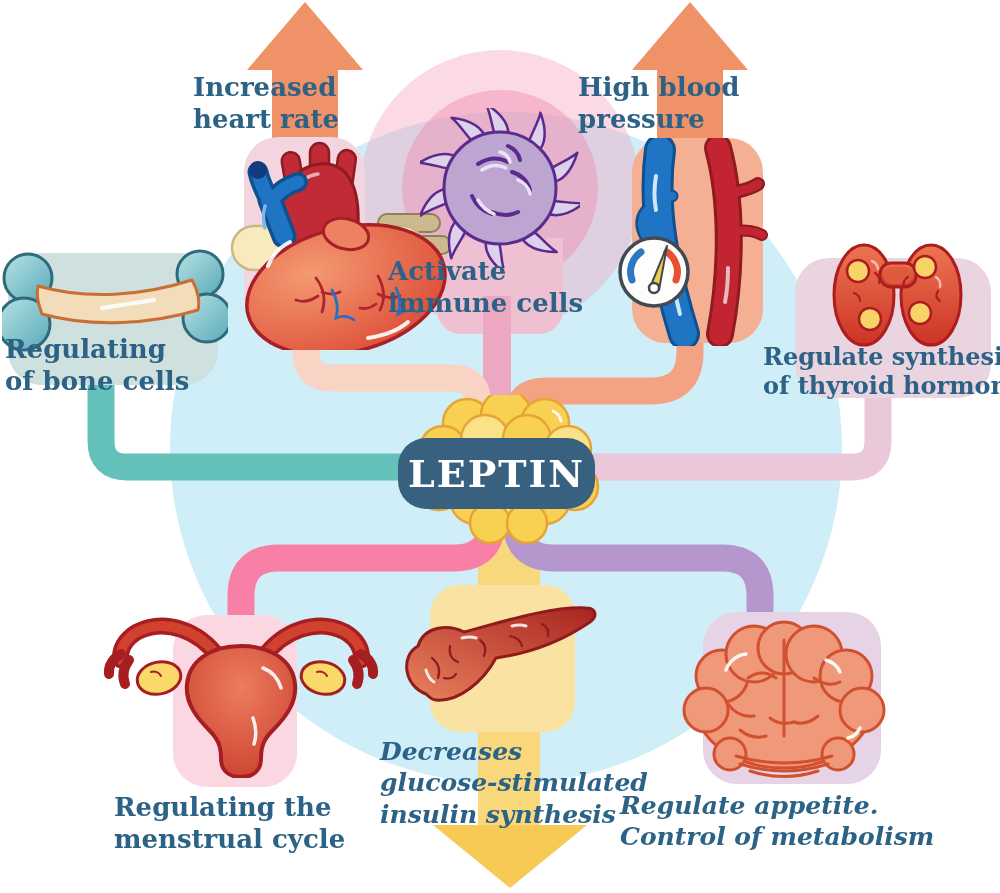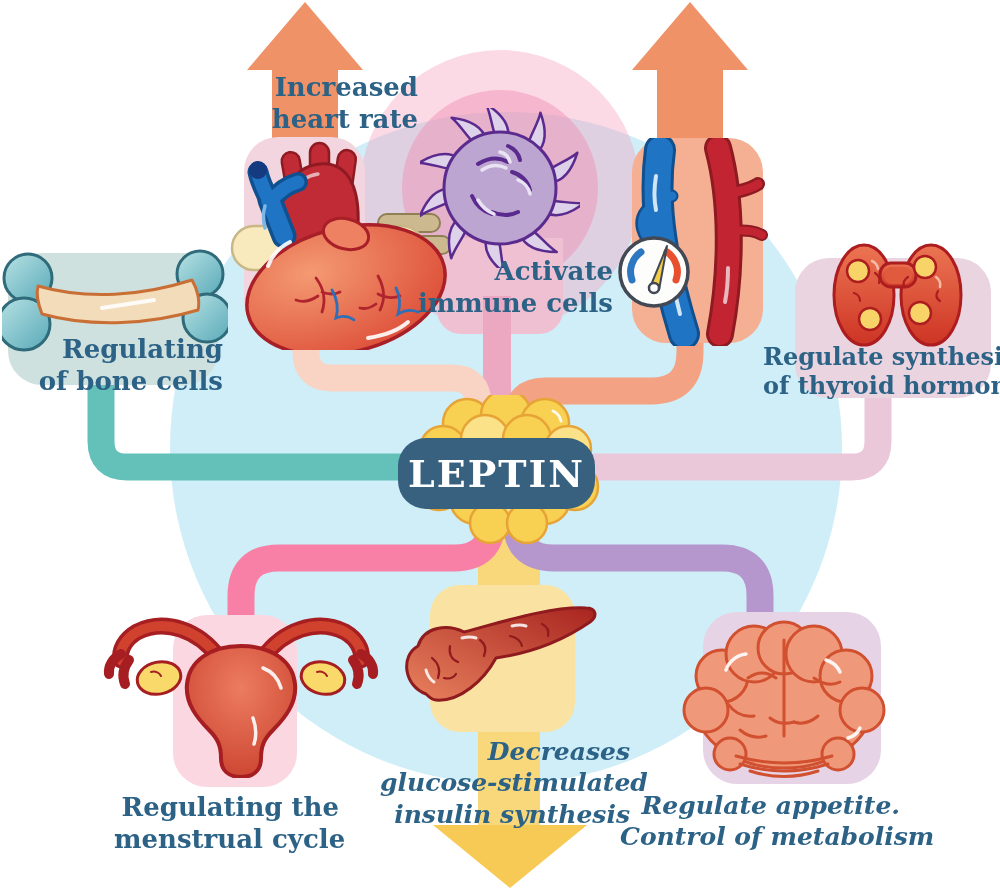--- a/index.html
+++ b/index.html
@@ -11,21 +11,21 @@
   .glow-inner{left:402px;top:90px;width:196px;height:196px;border-radius:50%;background:rgba(240,140,175,0.45);}
   .glow-band-wide{left:437px;top:238px;width:126px;height:96px;background:#efc0d2;border-radius:0 0 24px 24px;}
   .box{position:absolute;border-radius:34px;}
   .box-heart{left:244px;top:137px;width:121px;height:198px;background:#f2d5de;}
   .box-vessels{left:632px;top:138px;width:131px;height:205px;background:#f5af93;}
   .box-bone{left:8px;top:253px;width:210px;height:132px;background:#cfe1de;}
   .box-thyroid{left:795px;top:258px;width:196px;height:140px;background:#e9d4df;}
   .box-uterus{left:173px;top:615px;width:124px;height:172px;background:#fbd8e1;}
   .box-pancreas{left:430px;top:585px;width:145px;height:147px;background:#fae3a2;border-radius:30px;}
   .box-brain{left:703px;top:612px;width:178px;height:172px;background:#e6d3e5;}
-  .label{position:absolute;color:#2c6286;font-weight:bold;text-align:right;line-height:1.22;font-size:26px;}
+  .label{position:absolute;color:#2c6286;font-weight:bold;text-align:left;line-height:1.22;font-size:26px;}
   .label span{display:block;white-space:nowrap;}
   .label-sm{font-size:24px;}
   .label-md{font-size:25px;line-height:1.25;font-style:italic;}
   .pill{left:398px;top:438px;width:197px;height:71px;background:#38617f;border-radius:28px;
         display:flex;align-items:center;justify-content:center;color:#ffffff;font-weight:bold;
         font-size:38px;letter-spacing:2px;}
 </style>
 </head>
 <body>
 
@@ -311,20 +311,24 @@
   </svg>
 
   <div class="abs pill">
     <span>LEPTIN</span>
   </div>
 
   <div class="label" style="left:193px;top:72px;width:225px">
     <span>Increased</span>
     <span>heart rate</span>
   </div>
+  <div class="label" style="left:578px;top:72px;width:225px">
+    <span>High blood</span>
+    <span>pressure</span>
+  </div>
   <div class="label" style="left:388px;top:256px;width:225px">
     <span>Activate</span>
     <span>immune cells</span>
   </div>
   <div class="label" style="left:5px;top:334px;width:218px">
     <span>Regulating</span>
     <span>of bone cells</span>
   </div>
   <div class="label label-sm" style="left:763px;top:342px;width:250px">
     <span>Regulate synthesis</span>

